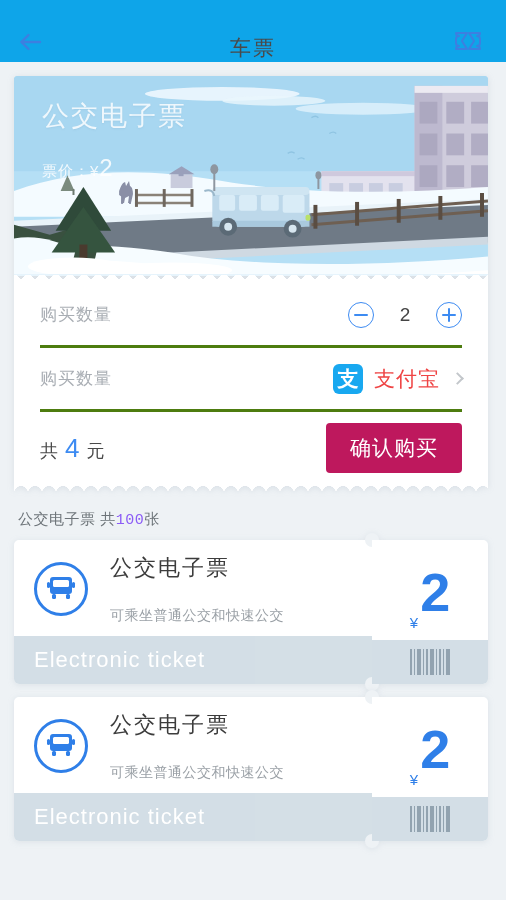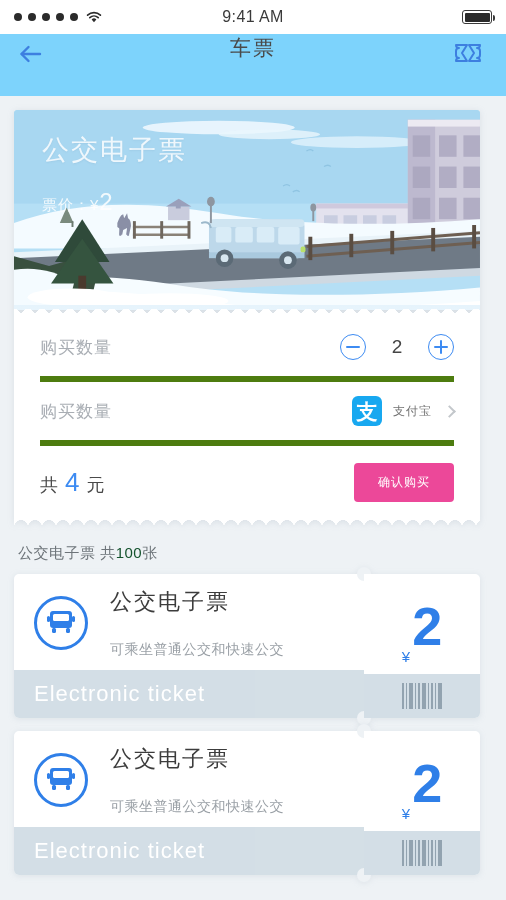--- a/index.html
+++ b/index.html
@@ -32,32 +32,32 @@
     padding: 1.5px; position: relative;
   }
   .battery::after {
     content: ""; position: absolute; right: -4px; top: 4px;
     width: 2.5px; height: 6px; background: #3a3a3a; border-radius: 0 2px 2px 0;
   }
   .battery i { display: block; width: 100%; height: 100%; background: #2b2b2b; border-radius: 1px; }
 
   
   .navbar {
-    height: 62px; background: #7dd3fc;
-    display: flex; align-items: flex-start; padding: 0 18px; position: relative;
+    height: 62px; background: #0ea5e9;
+    display: flex; align-items: flex-end; padding: 0 18px; position: relative;
   }
   .nav-back { width: 40px; height: 40px; display: flex; align-items: center; }
   .nav-title {
     position: absolute; left: 0; right: 0; text-align: center;
     font-size: 21px; color: #4a4a4a; letter-spacing: 2px;
   }
   .nav-action { margin-left: auto; width: 40px; height: 40px; display: flex; align-items: center; justify-content: center; }
 
   
-  .content { padding: 0 12px 10px 0; }
+  .content { padding: 0 4px 10px 0; }
 
   
   .buy-card {
     margin: 14px 14px 0 14px;
     position: relative;
     filter: drop-shadow(0 1px 3px rgba(120,140,160,.18));
   }
   .banner {
     position: relative; height: 200px; overflow: hidden;
     border-radius: 4px 4px 0 0;
@@ -86,21 +86,21 @@
     -webkit-mask-repeat: repeat-x, repeat-x;
     mask-image:
       linear-gradient(135deg, transparent 50%, #000 50%),
       linear-gradient(45deg, #000 50%, transparent 50%);
     mask-size: 14px 9px, 14px 9px;
     mask-repeat: repeat-x, repeat-x;
   }
   .panel { background: #ffffff; padding: 0 26px; }
   .row {
     display: flex; align-items: center; height: 64px;
-    border-bottom: 6px solid #4d7c0f;
+    border-bottom: 3px solid #4d7c0f;
   }
   .row:last-child { border-bottom: none; }
   .row-label { font-size: 17px; color: #a9aeb4; letter-spacing: 1px; }
   .row-right { margin-left: auto; display: flex; align-items: center; }
 
   .stepper { display: flex; align-items: center; gap: 22px; }
   .step-btn {
     width: 26px; height: 26px; border-radius: 50%;
     border: 1.6px solid #3d8bf2; position: relative; background: transparent;
   }
@@ -109,51 +109,51 @@
   }
   .step-btn::before { left: 5px; right: 5px; top: 11.2px; height: 2px; }
   .step-btn.plus::after { top: 5px; bottom: 5px; left: 11.2px; width: 2px; }
   .step-val { font-size: 19px; color: #454545; min-width: 18px; text-align: center; }
 
   .pay-logo {
     width: 30px; height: 30px; border-radius: 6px; background: #18a8f0;
     display: flex; align-items: center; justify-content: center;
     color: #fff; font-size: 21px; line-height: 1; font-weight: bold;
   }
-  .pay-name { font-size: 12px; color: #737373; margin-left: 11px; letter-spacing: 1px; }
+  .pay-name { font-size: 21px; color: #ef4444; margin-left: 11px; letter-spacing: 1px; }
   .chev {
     margin-left: 13px; width: 9px; height: 9px;
     border-right: 2px solid #c3c7cb; border-top: 2px solid #c3c7cb;
     transform: rotate(45deg);
   }
 
   .total-row { height: 72px; }
   .total { font-size: 18px; color: #4a4a4a; display: flex; align-items: baseline; gap: 7px; }
   .total .amt { font-size: 26px; color: #3d8bf2; }
   .buy-btn {
-    margin-left: auto; background: #ec4899; color: #ffffff;
-    font-size: 12px; letter-spacing: 1px;
+    margin-left: auto; background: #be185d; color: #ffffff;
+    font-size: 21px; letter-spacing: 1px;
     padding: 11px 24px; border: none; border-radius: 4px;
   }
 
   
   .scallop {
     height: 10px; background: #ffffff; margin-top: -1px;
     -webkit-mask-image: radial-gradient(circle 7px at 7px 0, transparent 98%, #000 100%);
     -webkit-mask-size: 14px 10px; -webkit-mask-repeat: repeat-x; -webkit-mask-position: 0 100%;
     mask-image: radial-gradient(circle 7px at 7px 0, transparent 98%, #000 100%);
     mask-size: 14px 10px; mask-repeat: repeat-x; mask-position: 0 100%;
     transform: scaleY(-1);
   }
 
   
   .section-head {
     padding: 17px 18px 11px 18px; font-size: 15px; color: #6d7479; letter-spacing: .5px;
   }
-  .section-head .cnt { color: #14532d; }
+  .section-head .cnt { color: #8b5cf6; font-family: Liberation Mono, monospace; }
 
   .ticket {
     margin: 0 14px 13px 14px; display: flex;
     filter: drop-shadow(0 1px 3px rgba(120,140,160,.15));
   }
   .tk-main {
     flex: 1; background: #ffffff; border-radius: 5px 0 0 5px; overflow: hidden;
     position: relative;
   }
   .tk-body { display: flex; align-items: center; padding: 18px 16px 16px 20px; height: 96px; }
@@ -200,44 +200,20 @@
   .perf i {
     position: absolute; top: 7px; bottom: 7px; left: -0.5px; width: 1px;
     background: repeating-linear-gradient(#dfe6eb 0 4px, transparent 4px 8px);
   }
 </style>
 </head>
 <body>
 
 <div class="phone">
 
-  <div class="statusbar">
-    <div class="sb-left">
-      <div class="dots">
-        <span class="dot"></span>
-          <span class="dot"></span>
-          <span class="dot"></span>
-          <span class="dot"></span>
-          <span class="dot"></span>
-      </div>
-      <span class="wifi">
-        <svg width="18" height="14" viewBox="0 0 18 14">
-          <path d="M9 12.2 6.6 9.4a3.6 3.6 0 0 1 4.8 0z" fill="#2b2b2b"></path>
-          <path d="M2.6 5.1a9.6 9.6 0 0 1 12.8 0" stroke="#2b2b2b" stroke-width="1.7" fill="none" stroke-linecap="round"></path>
-          <path d="M4.8 7.6a6.3 6.3 0 0 1 8.4 0" stroke="#2b2b2b" stroke-width="1.7" fill="none" stroke-linecap="round"></path>
-        </svg>
-      </span>
-    </div>
-    <div class="sb-time">9:41 AM</div>
-    <div class="sb-right">
-      <span class="battery">
-          <i></i>
-        </span>
-    </div>
-  </div>
 
   <div class="navbar">
     <div class="nav-back">
       <svg width="26" height="20" viewBox="0 0 26 20">
         <path d="M10.5 3 3.5 10l7 7" stroke="#3d7fe0" stroke-width="2.4" fill="none" stroke-linecap="round" stroke-linejoin="round"></path>
         <path d="M3.8 10H22" stroke="#3d7fe0" stroke-width="2.4" fill="none" stroke-linecap="round"></path>
       </svg>
     </div>
     <div class="nav-title">车票</div>
     <div class="nav-action">

